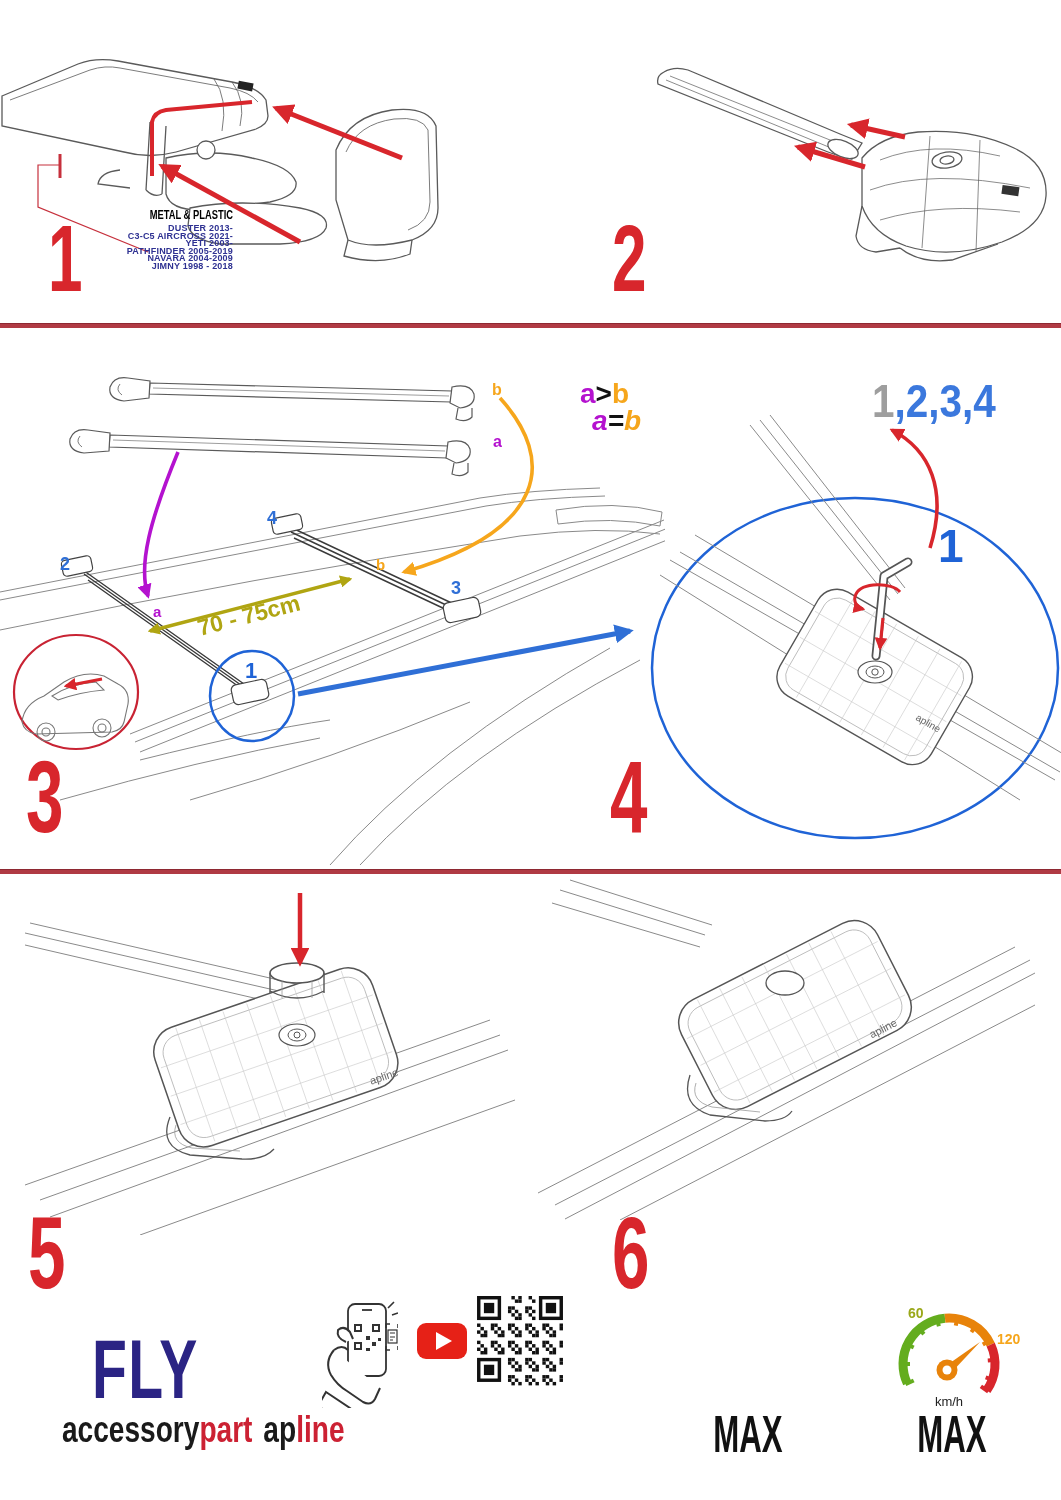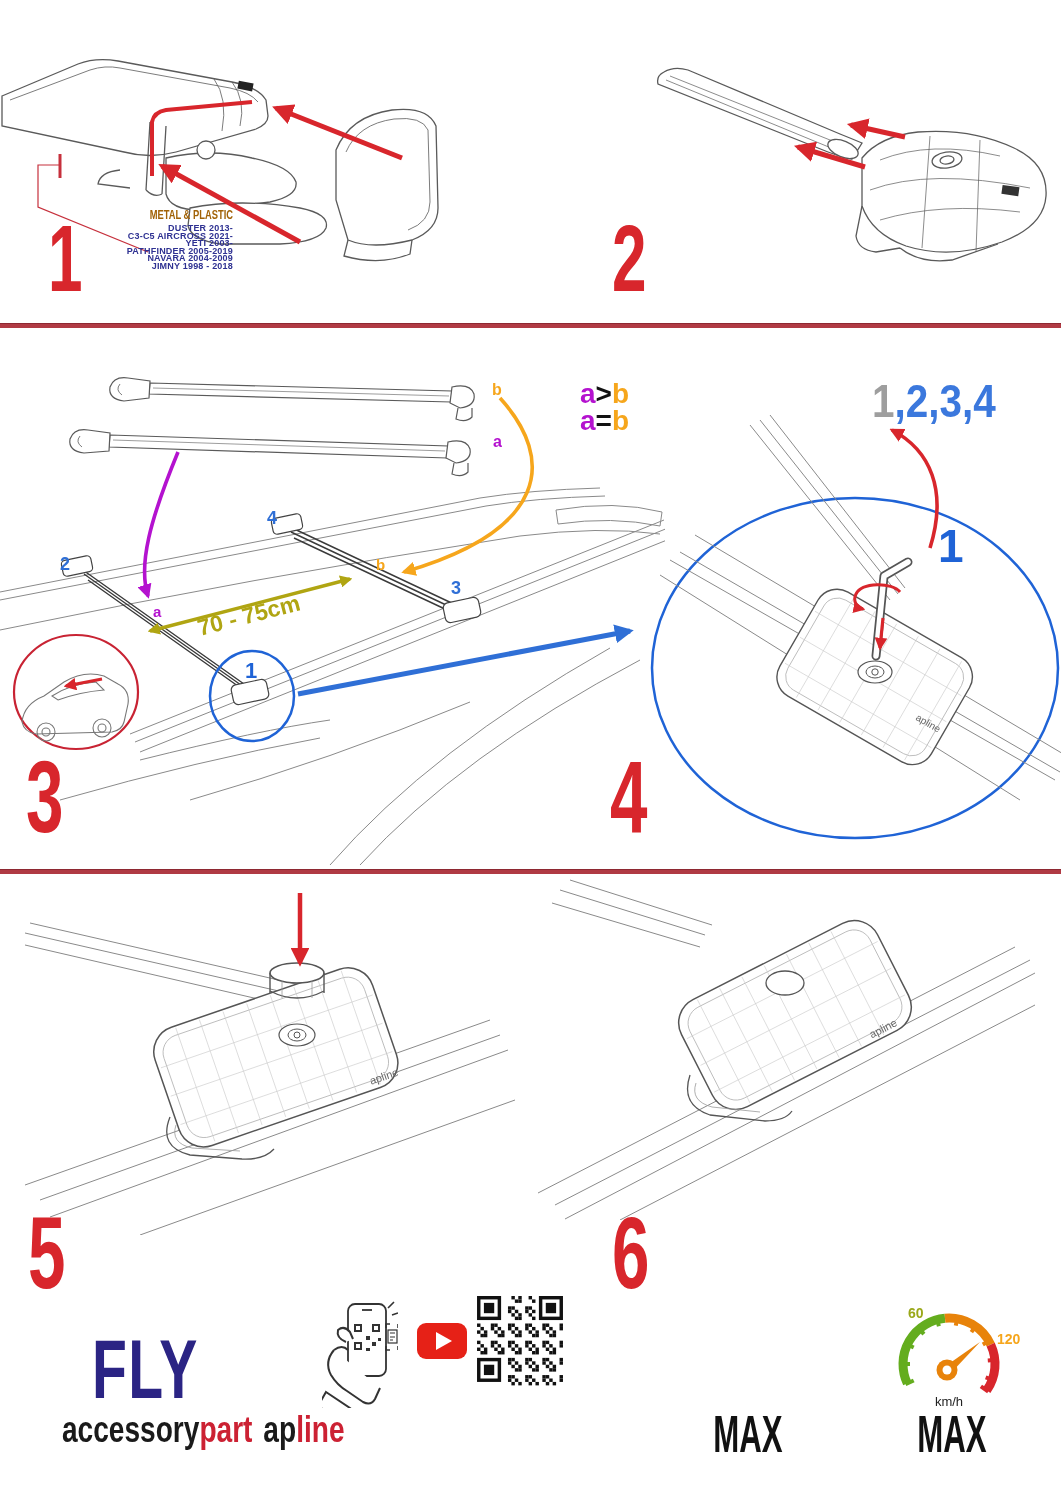--- a/index.html
+++ b/index.html
@@ -6,21 +6,21 @@
   #page{position:relative;width:1061px;height:1500px;background:#fff;overflow:hidden;
         font-family:"Liberation Sans",sans-serif;}
   .abs{position:absolute;}
   .step-num{color:#d8262c;font-weight:700;font-size:94px;line-height:.78;
             transform:scaleX(.66);transform-origin:left top;}
   .step-num.big{font-size:102px;}
   .divider{left:0;width:1061px;height:4px;background:#b03a44;border-top:1px solid #8e2832;}
   .condR{display:inline-block;transform:scaleX(.78);transform-origin:right top;}
   .models{width:160px;text-align:right;color:#2e3192;font-weight:700;font-size:9px;
           line-height:7.5px;letter-spacing:.2px;}
-  .mat-title{width:160px;text-align:right;color:#a16207;font-weight:700;font-size:12px;}
+  .mat-title{width:160px;text-align:right;color:#000000;font-weight:700;font-size:12px;}
   .rule{font-size:28px;font-weight:700;line-height:1;}
   .seq{font-size:46px;font-weight:700;line-height:1;transform:scaleX(.88);transform-origin:left top;}
   .fly{font-size:84px;font-weight:700;color:#2b2484;letter-spacing:2px;line-height:.8;
        transform:scaleX(.68);transform-origin:left top;}
   .brandline{font-size:36px;font-weight:600;line-height:1;transform:scaleX(.78);transform-origin:left top;white-space:nowrap;}
   .max{font-weight:700;font-size:52px;line-height:1;color:#111;text-align:center;
        transform:scaleX(.6);transform-origin:center top;}
   svg{display:block;}
   svg text{font-family:"Liberation Sans",sans-serif;}
 </style>
@@ -187,21 +187,21 @@
       <text x="70" y="240" font-size="18" font-weight="700" fill="#2f6fd6" text-anchor="end">2</text>
       <text x="277" y="194" font-size="18" font-weight="700" fill="#2f6fd6" text-anchor="end">4</text>
       <text x="451" y="264" font-size="18" font-weight="700" fill="#2f6fd6">3</text>
       <text x="153" y="287" font-size="15" font-weight="700" fill="#b412cf">a</text>
       <text x="376" y="240" font-size="15" font-weight="700" fill="#f6a61c">b</text>
       <text x="250" y="293" font-size="23" font-weight="700" fill="#b0a512" text-anchor="middle" transform="rotate(-14.5 250 290)">70 - 75cm</text>
       <text x="245" y="348" font-size="22" font-weight="700" fill="#1f63d6">1</text>
     </svg>
   </div>
   <div class="abs rule" style="left:580px;top:368px;margin-top:12px;"><span style="color:#b412cf">a</span><span style="color:#111">&gt;</span><span style="color:#f6a61c">b</span></div>
-  <div class="abs rule" style="left:580px;top:407px;"><span style="color:#b412cf">a</span><span style="color:#111">=</span><span style="color:#f6a61c">b</span></div>
+  <div class="abs rule" style="left:592px;top:407px;font-style:italic;"><span style="color:#b412cf">a</span><span style="color:#111">=</span><span style="color:#f6a61c">b</span></div>
   <div class="abs step-num big" style="left:26px;top:758px;">3</div>
 
   <div class="abs" style="left:600px;top:330px;">
     <svg width="461" height="540" viewBox="0 0 461 540">
       <defs>
         <marker id="ar4" viewBox="0 0 10 10" refX="8" refY="5" markerWidth="4" markerHeight="4" orient="auto-start-reverse">
             <path d="M0,0 L10,5 L0,10 z" fill="#d8262c"></path>
           </marker>
       </defs>
       <ellipse cx="255" cy="338" rx="203" ry="170" fill="none" stroke="#1f63d6" stroke-width="2.5"></ellipse>

